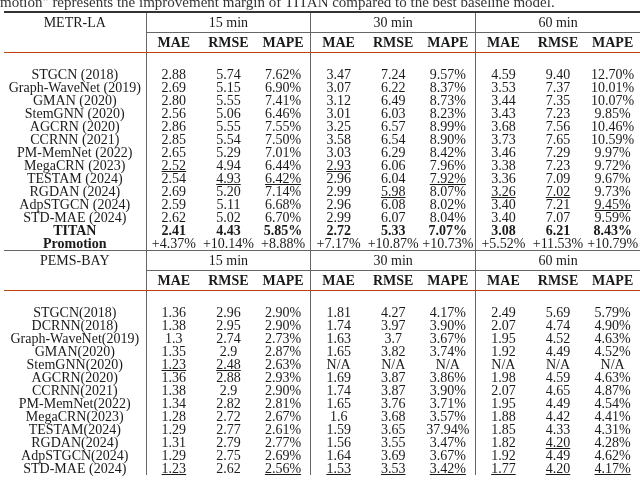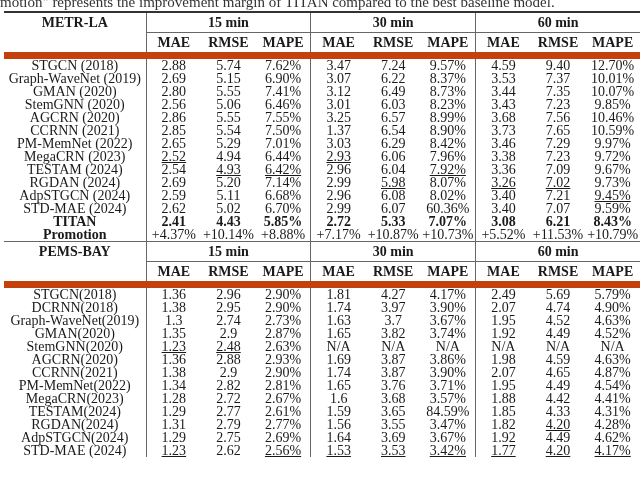--- a/index.html
+++ b/index.html
@@ -4,23 +4,23 @@
 <style>
   html, body { margin: 0; padding: 0; background: #ffffff; }
   body { width: 640px; height: 482px; overflow: hidden; font-family: "Liberation Serif", "DejaVu Serif", serif; color: #1a1a1a; }
   .caption { position: absolute; top: -6px; left: 0; font-size: 15px; white-space: nowrap; color: #333; }
   .tbl { position: absolute; left: 4px; top: 11px; width: 636px; border-collapse: collapse; font-size: 14px; line-height: 13px; }
   .tbl td { padding: 0; text-align: center; white-space: nowrap; }
   .tbl .name { width: 140px; }
   .tbl .c { width: 54px; }
   .tbl .sep { border-left: 1px solid #666; }
   .topline td { border-top: 2px solid #333; }
-  .head td { font-weight: bold; height: 19px; }
-  .sub td { font-weight: bold; height: 19px; border-bottom: 7px solid #c2410c; }
-  .body-first td { padding-top: 0; }
+  .head td { font-weight: normal; height: 19px; }
+  .sub td { font-weight: bold; height: 19px; border-bottom: 1px solid #c2410c; }
+  .body-first td { padding-top: 15px; }
   .bold { font-weight: bold; margin-top: 44px; }
   .u { text-decoration: underline; text-underline-offset: 1px; margin-top: 44px; }
   .sectionline td { border-top: 1px solid #666; }
 </style>
 </head>
 <body>
 
 <div class="caption">motion" represents the improvement margin of TITAN compared to the best baseline model.</div>
 
 <table class="tbl">
@@ -101,21 +101,21 @@
         <td class="c">8.99%</td>
         <td class="c sep">3.68</td>
         <td class="c">7.56</td>
         <td class="c">10.46%</td>
       </tr>
       <tr>
         <td class="name">CCRNN (2021)</td>
         <td class="c sep">2.85</td>
         <td class="c">5.54</td>
         <td class="c">7.50%</td>
-        <td class="c sep">1.37</td>
+        <td class="c sep">3.58</td>
         <td class="c">6.54</td>
         <td class="c">8.90%</td>
         <td class="c sep">3.73</td>
         <td class="c">7.65</td>
         <td class="c">10.59%</td>
       </tr>
       <tr>
         <td class="name">PM-MemNet (2022)</td>
         <td class="c sep">2.65</td>
         <td class="c">5.29</td>
@@ -175,21 +175,21 @@
         <td class="c">7.21</td>
         <td class="c"><span class="u">9.45%</span></td>
       </tr>
       <tr>
         <td class="name">STD-MAE (2024)</td>
         <td class="c sep">2.62</td>
         <td class="c">5.02</td>
         <td class="c">6.70%</td>
         <td class="c sep">2.99</td>
         <td class="c">6.07</td>
-        <td class="c">60.36%</td>
+        <td class="c">8.04%</td>
         <td class="c sep">3.40</td>
         <td class="c">7.07</td>
         <td class="c">9.59%</td>
       </tr>
       <tr class="bold">
         <td class="name">TITAN</td>
         <td class="c sep">2.41</td>
         <td class="c">4.43</td>
         <td class="c">5.85%</td>
         <td class="c sep">2.72</td>
@@ -337,21 +337,21 @@
         <td class="c">4.42</td>
         <td class="c">4.41%</td>
       </tr>
       <tr>
         <td class="name">TESTAM(2024)</td>
         <td class="c sep">1.29</td>
         <td class="c">2.77</td>
         <td class="c">2.61%</td>
         <td class="c sep">1.59</td>
         <td class="c">3.65</td>
-        <td class="c">84.59%</td>
+        <td class="c">37.94%</td>
         <td class="c sep">1.85</td>
         <td class="c">4.33</td>
         <td class="c">4.31%</td>
       </tr>
       <tr>
         <td class="name">RGDAN(2024)</td>
         <td class="c sep">1.31</td>
         <td class="c">2.79</td>
         <td class="c">2.77%</td>
         <td class="c sep">1.56</td>

